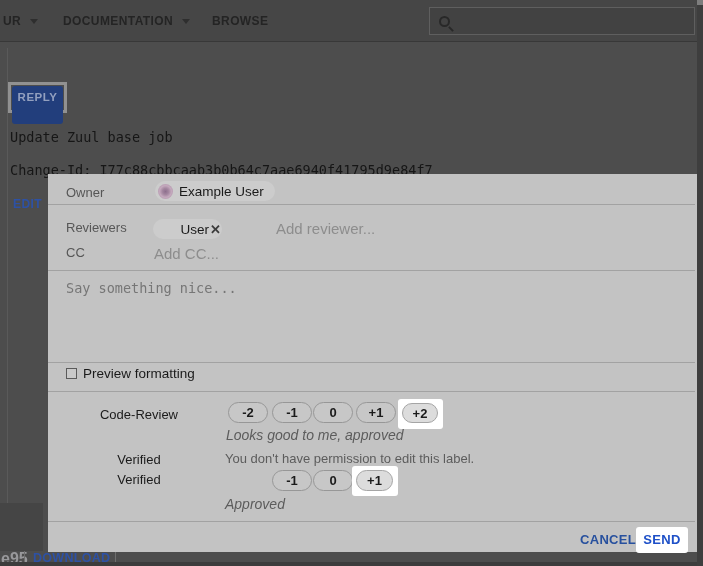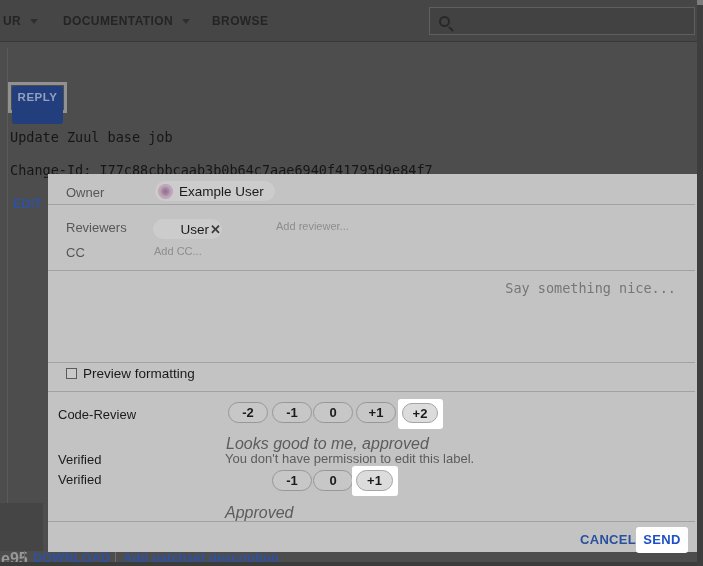--- a/index.html
+++ b/index.html
@@ -35,31 +35,31 @@
 
   
   .dialog { position:absolute; left:48px; top:174px; width:700px; height:378px; background:#c3c3c3; }
   .divider { position:absolute; left:0; width:647px; height:1px; background:#a2a2a2; }
   .row-label { position:absolute; left:18px; color:#575757; font-size:13px; }
   .chip { position:absolute; background:#cccccc; border-radius:10px; display:flex; align-items:center; font-size:13.5px; color:#1a1a1a; }
   .owner-chip { left:107px; top:7px; height:20px; padding:0 11px 0 3px; }
   .avatar { width:15px; height:15px; border-radius:50%; margin-right:6px; background:radial-gradient(circle, #8d6f8d 0%, #a487a0 30%, #c4a9bd 55%, #b79cb2 75%, #c6b1c0 100%); flex:0 0 auto; }
   .zuul-chip { left:105px; top:45px; width:69px; height:20px; justify-content:flex-end; padding-right:1px; }
   .chip-x { font-size:13px; font-weight:bold; color:#3c3c3c; margin-left:1px; cursor:pointer; }
-  .ghost-input { position:absolute; background:transparent; border:none; outline:none; font-size:11px; color:#1a1a1a; font-family:"Liberation Sans", sans-serif; }
+  .ghost-input { position:absolute; background:transparent; border:none; outline:none; font-size:15px; color:#1a1a1a; font-family:"Liberation Sans", sans-serif; }
   .ghost-input::placeholder { color:#8d8d8d; opacity:1; }
-  .say-area { position:absolute; left:10px; top:98px; width:626px; height:84px; background:transparent; border:none; outline:none; resize:none; font-family:"DejaVu Sans Mono", monospace; font-size:13.5px; color:#2a2a2a; padding:8px;text-align:right; }
+  .say-area { position:absolute; left:10px; top:98px; width:626px; height:84px; background:transparent; border:none; outline:none; resize:none; font-family:"DejaVu Sans Mono", monospace; font-size:13.5px; color:#2a2a2a; padding:8px; }
   .say-area::placeholder { color:#767676; opacity:1; }
   .checkbox { position:absolute; left:18px; top:194px; width:11px; height:11px; border:1px solid #5a5a5a; background:#c9c9c9; cursor:pointer; }
   .preview-label { position:absolute; left:35px; top:192px; font-size:13.5px; color:#1a1a1a; }
-  .score-label { position:absolute; left:10px; width:162px; text-align:left; color:#1b1b1b; font-size:13px; }
+  .score-label { position:absolute; left:10px; width:162px; text-align:center; color:#1b1b1b; font-size:13px; }
   .pill { position:absolute; width:40px; height:21px; background:#c7c7c7; border:1px solid #979797; border-radius:11px; color:#1b1b1b; font-size:13px; font-weight:bold; text-align:center; line-height:19px; cursor:pointer; }
   .hl { position:absolute; background:#ffffff; border-radius:3px; }
   .hl .pill { background:#dcdcdc; border-color:#a5a5a5; }
-  .score-desc { position:absolute; left:178px; font-size:16px; font-style:italic; color:#5c5c5c;margin-top:8px; }
+  .score-desc { position:absolute; left:178px; font-size:14px; font-style:italic; color:#5c5c5c; }
   .perm-msg { position:absolute; left:177px; top:277px; font-size:13px; color:#5c5c5c; }
   .cancel-btn { position:absolute; left:532px; top:358px; color:#27509e; font-size:13px; font-weight:bold; letter-spacing:.3px; cursor:pointer; }
   .send-hl { left:588px; top:353px; width:52px; height:26px; }
   .send-btn { width:52px; height:26px; text-align:center; line-height:26px; color:#1e50c8; font-size:13px; font-weight:bold; letter-spacing:.3px; cursor:pointer; }
 </style>
 </head>
 <body>
 
 <div class="screen">
 
@@ -86,21 +86,20 @@
   <div class="reply-btn">REPLY</div>
   <div class="mono msg1">Update Zuul base job</div>
   <div class="mono msg2">Change-Id: I77c88cbbcaab3b0b64c7aae6940f41795d9e84f7</div>
   <div class="edit-link">EDIT</div>
 
   <div class="dark-block"></div>
   <div class="sha">e95</div>
   <div class="vsep" style="left:24px;"></div>
   <div class="blue-link dl">DOWNLOAD</div>
   <div class="vsep" style="left:115px;"></div>
-  <div class="blue-link addpatch">Add patchset description</div>
   <div class="bottom-dark"></div>
 
   <div class="dialog">
 
     <div class="row-label" style="top:11px;">Owner</div>
     <div class="chip owner-chip">
       <span class="avatar"></span>
       <span>Example User</span>
     </div>
     <div class="divider" style="top:30px;"></div>

